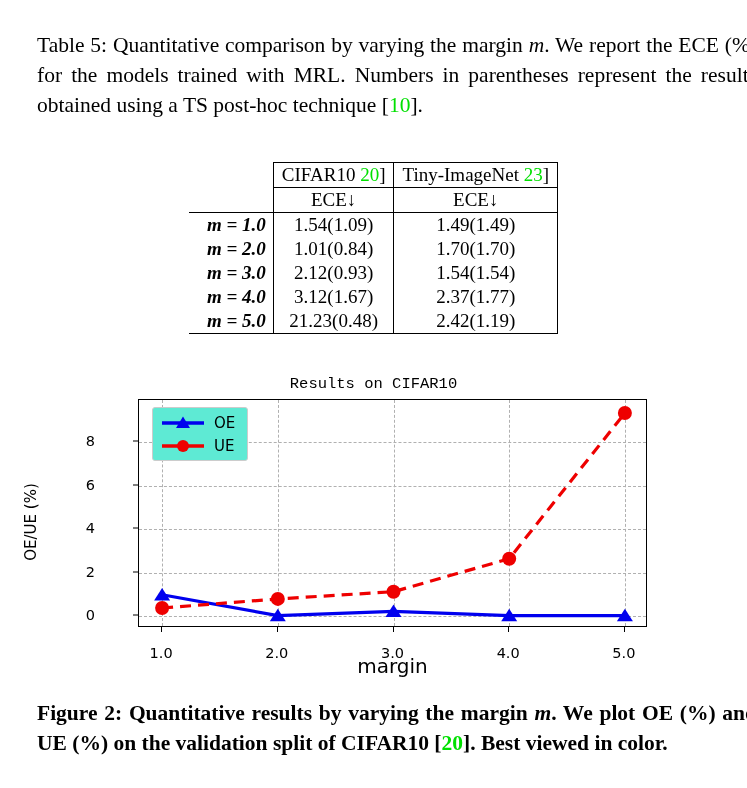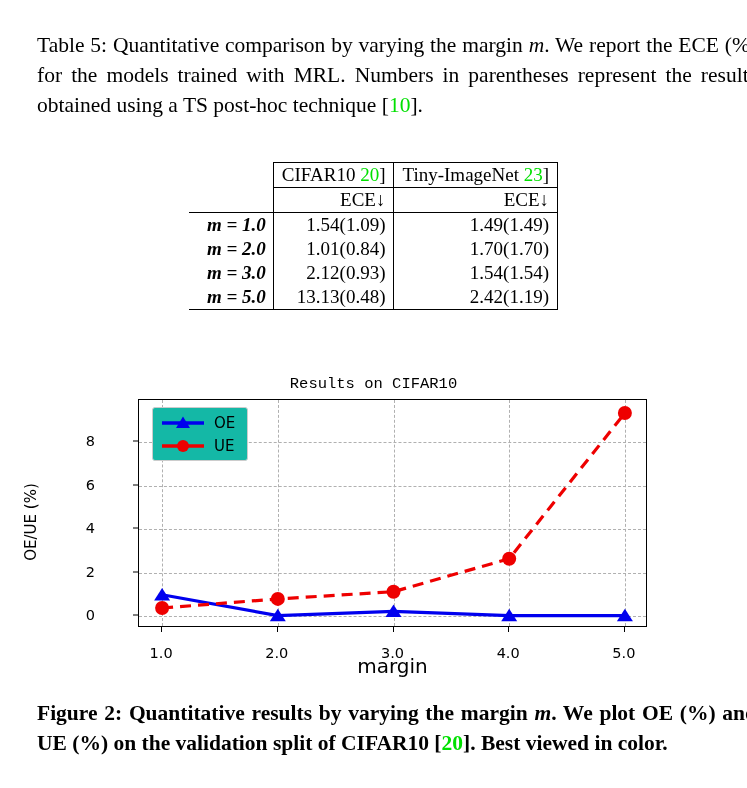--- a/index.html
+++ b/index.html
@@ -46,21 +46,21 @@
   }
   table.results {
     border-collapse: collapse;
     font-family: "Liberation Serif", serif;
     font-size: 19px;
     color: #000;
   }
   table.results td, table.results th {
     padding: 1px 8px;
     font-weight: normal;
-    text-align: right;
+    text-align: center;
     white-space: nowrap;
   }
   table.results .rowhdr {
     text-align: right;
     padding-right: 7px;
     padding-left: 18px;
     font-style: italic;
     font-weight: 700;
     font-size: 19px;
   }
@@ -163,21 +163,21 @@
     color: #000;
     transform: rotate(-90deg);
     transform-origin: center center;
     white-space: nowrap;
   }
   
   #chart-legend {
     position: absolute;
     left: 152px;
     top: 35px;
-    background: #14b8a6;
+    background: #5eead4;
     border: 1px solid #cccccc;
     border-radius: 3px;
     padding: 6px 12px 6px 8px;
     display: flex;
     flex-direction: column;
     gap: 6px;
     z-index: 6;
   }
   .legend-row {
     display: flex;
@@ -223,22 +223,27 @@
         <td class="rowhdr"><span class="mvar-b">m</span> <span>= 2.0</span></td>
         <td class="bl br">1.01(0.84)</td>
         <td class="br">1.70(1.70)</td>
       </tr>
       <tr>
         <td class="rowhdr"><span class="mvar-b">m</span> <span>= 3.0</span></td>
         <td class="bl br">2.12(0.93)</td>
         <td class="br">1.54(1.54)</td>
       </tr>
       <tr>
+        <td class="rowhdr"><span class="mvar-b">m</span> <span>= 4.0</span></td>
+        <td class="bl br">3.12(1.67)</td>
+        <td class="br">2.37(1.77)</td>
+      </tr>
+      <tr>
         <td class="rowhdr bb"><span class="mvar-b">m</span> <span>= 5.0</span></td>
-        <td class="bl br bb">13.13(0.48)</td>
+        <td class="bl br bb">21.23(0.48)</td>
         <td class="br bb">2.42(1.19)</td>
       </tr>
     </tbody>
   </table>
 </div>
 
 <div id="chart-figure">
 
   <div id="chart-title">Results on CIFAR10</div>
 

